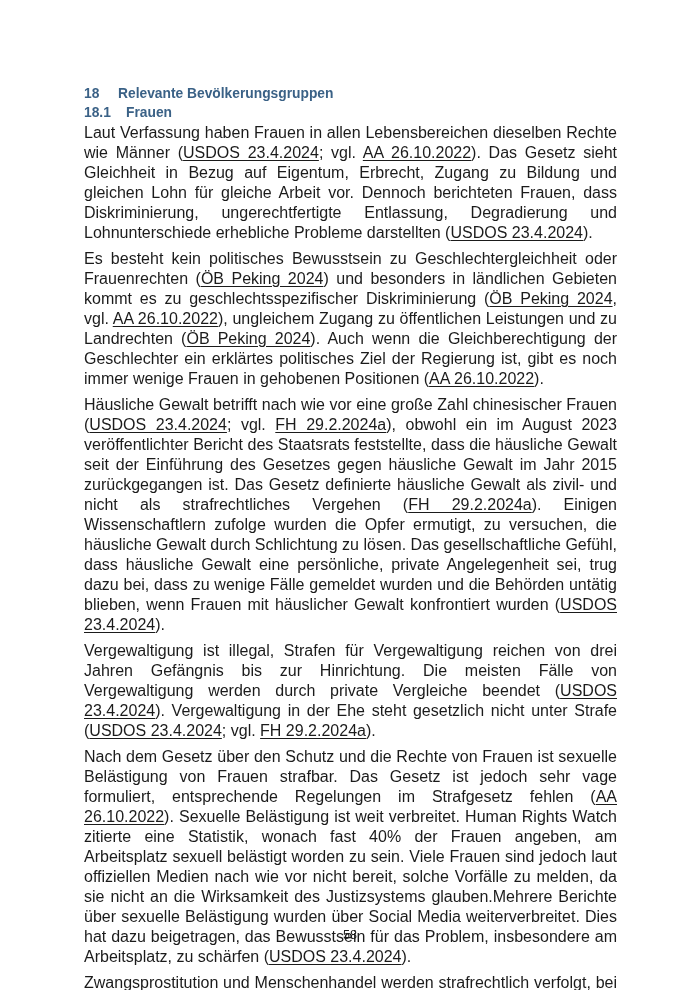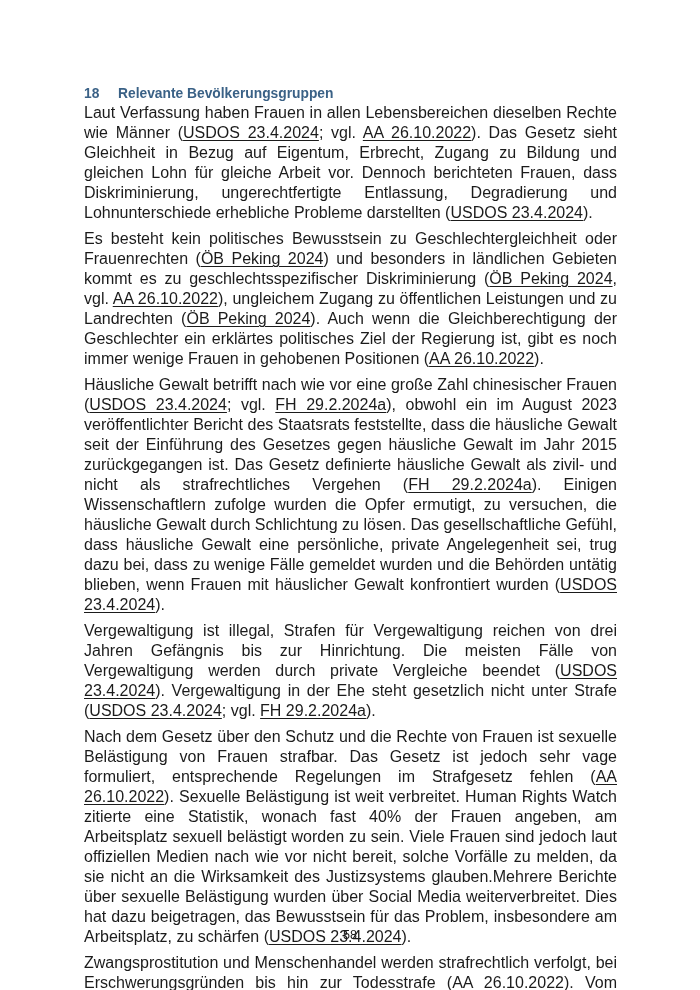--- a/index.html
+++ b/index.html
@@ -58,20 +58,23 @@
   }
 </style>
 </head>
 <body>
 
 <div class="page">
   <div class="content">
     <h1>
       <span class="hnum-1">18</span><span>Relevante Bevölkerungsgruppen</span>
     </h1>
+    <h2>
+      <span class="hnum-2">18.1</span><span>Frauen</span>
+    </h2>
     <div class="bodytext" id="paragraphs">
         <p><span>Laut Verfassung haben Frauen in allen Lebensbereichen dieselben Rechte wie Männer (</span><span class="cite">USDOS 23.4.2024</span><span>; vgl. </span><span class="cite">AA 26.10.2022</span><span>). Das Gesetz sieht Gleichheit in Bezug auf Eigentum, Erbrecht, Zugang zu Bildung und gleichen Lohn für gleiche Arbeit vor. Dennoch berichteten Frauen, dass Diskriminierung, ungerechtfertigte Entlassung, Degradierung und Lohnunterschiede erhebliche Probleme darstellten (</span><span class="cite">USDOS 23.4.2024</span><span>).</span></p>
         <p><span>Es besteht kein politisches Bewusstsein zu Geschlechtergleichheit oder Frauenrechten (</span><span class="cite">ÖB Pe­king 2024</span><span>) und besonders in ländlichen Gebieten kommt es zu geschlechtsspezifischer Diskrimi­nierung (</span><span class="cite">ÖB Peking 2024</span><span>, vgl. </span><span class="cite">AA 26.10.2022</span><span>), ungleichem Zugang zu öffentlichen Leistungen und zu Landrechten (</span><span class="cite">ÖB Peking 2024</span><span>). Auch wenn die Gleichberechtigung der Geschlechter ein erklärtes politisches Ziel der Regierung ist, gibt es noch immer wenige Frauen in gehobenen Positionen (</span><span class="cite">AA 26.10.2022</span><span>).</span></p>
         <p><span>Häusliche Gewalt betrifft nach wie vor eine große Zahl chinesischer Frauen (</span><span class="cite">USDOS 23.4.2024</span><span>; vgl. </span><span class="cite">FH 29.2.2024a</span><span>), obwohl ein im August 2023 veröffentlichter Bericht des Staatsrats feststell­te, dass die häusliche Gewalt seit der Einführung des Gesetzes gegen häusliche Gewalt im Jahr 2015 zurückgegangen ist. Das Gesetz definierte häusliche Gewalt als zivil- und nicht als strafrechtliches Vergehen (</span><span class="cite">FH 29.2.2024a</span><span>). Einigen Wissenschaftlern zufolge wurden die Opfer ermutigt, zu versuchen, die häusliche Gewalt durch Schlichtung zu lösen. Das gesellschaftliche Gefühl, dass häusliche Gewalt eine persönliche, private Angelegenheit sei, trug dazu bei, dass zu wenige Fälle gemeldet wurden und die Behörden untätig blieben, wenn Frauen mit häuslicher Gewalt konfrontiert wurden (</span><span class="cite">USDOS 23.4.2024</span><span>).</span></p>
         <p><span>Vergewaltigung ist illegal, Strafen für Vergewaltigung reichen von drei Jahren Gefängnis bis zur Hinrichtung. Die meisten Fälle von Vergewaltigung werden durch private Vergleiche beendet (</span><span class="cite">USDOS 23.4.2024</span><span>). Vergewaltigung in der Ehe steht gesetzlich nicht unter Strafe (</span><span class="cite">USDOS 23.4.2024</span><span>; vgl. </span><span class="cite">FH 29.2.2024a</span><span>).</span></p>
         <p><span>Nach dem Gesetz über den Schutz und die Rechte von Frauen ist sexuelle Belästigung von Frauen strafbar. Das Gesetz ist jedoch sehr vage formuliert, entsprechende Regelungen im Strafgesetz fehlen (</span><span class="cite">AA 26.10.2022</span><span>). Sexuelle Belästigung ist weit verbreitet. Human Rights Watch zitierte eine Statistik, wonach fast 40% der Frauen angeben, am Arbeitsplatz sexuell belästigt worden zu sein. Viele Frauen sind jedoch laut offiziellen Medien nach wie vor nicht bereit, solche Vorfälle zu melden, da sie nicht an die Wirksamkeit des Justizsystems glauben.Mehrere Berichte über sexuelle Belästigung wurden über Social Media weiterverbreitet. Dies hat dazu beigetragen, das Bewusstsein für das Problem, insbesondere am Arbeitsplatz, zu schärfen (</span><span class="cite">USDOS 23.4.2024</span><span>).</span></p>
         <p><span>Zwangsprostitution und Menschenhandel werden strafrechtlich verfolgt, bei Erschwerungsgrün­den bis hin zur Todesstrafe (</span><span class="cite">AA 26.10.2022</span><span>). Vom Menschenhandel drei besonders Frauen</span></p>
       </div>
   </div>
   <div class="pagenum">58</div>

